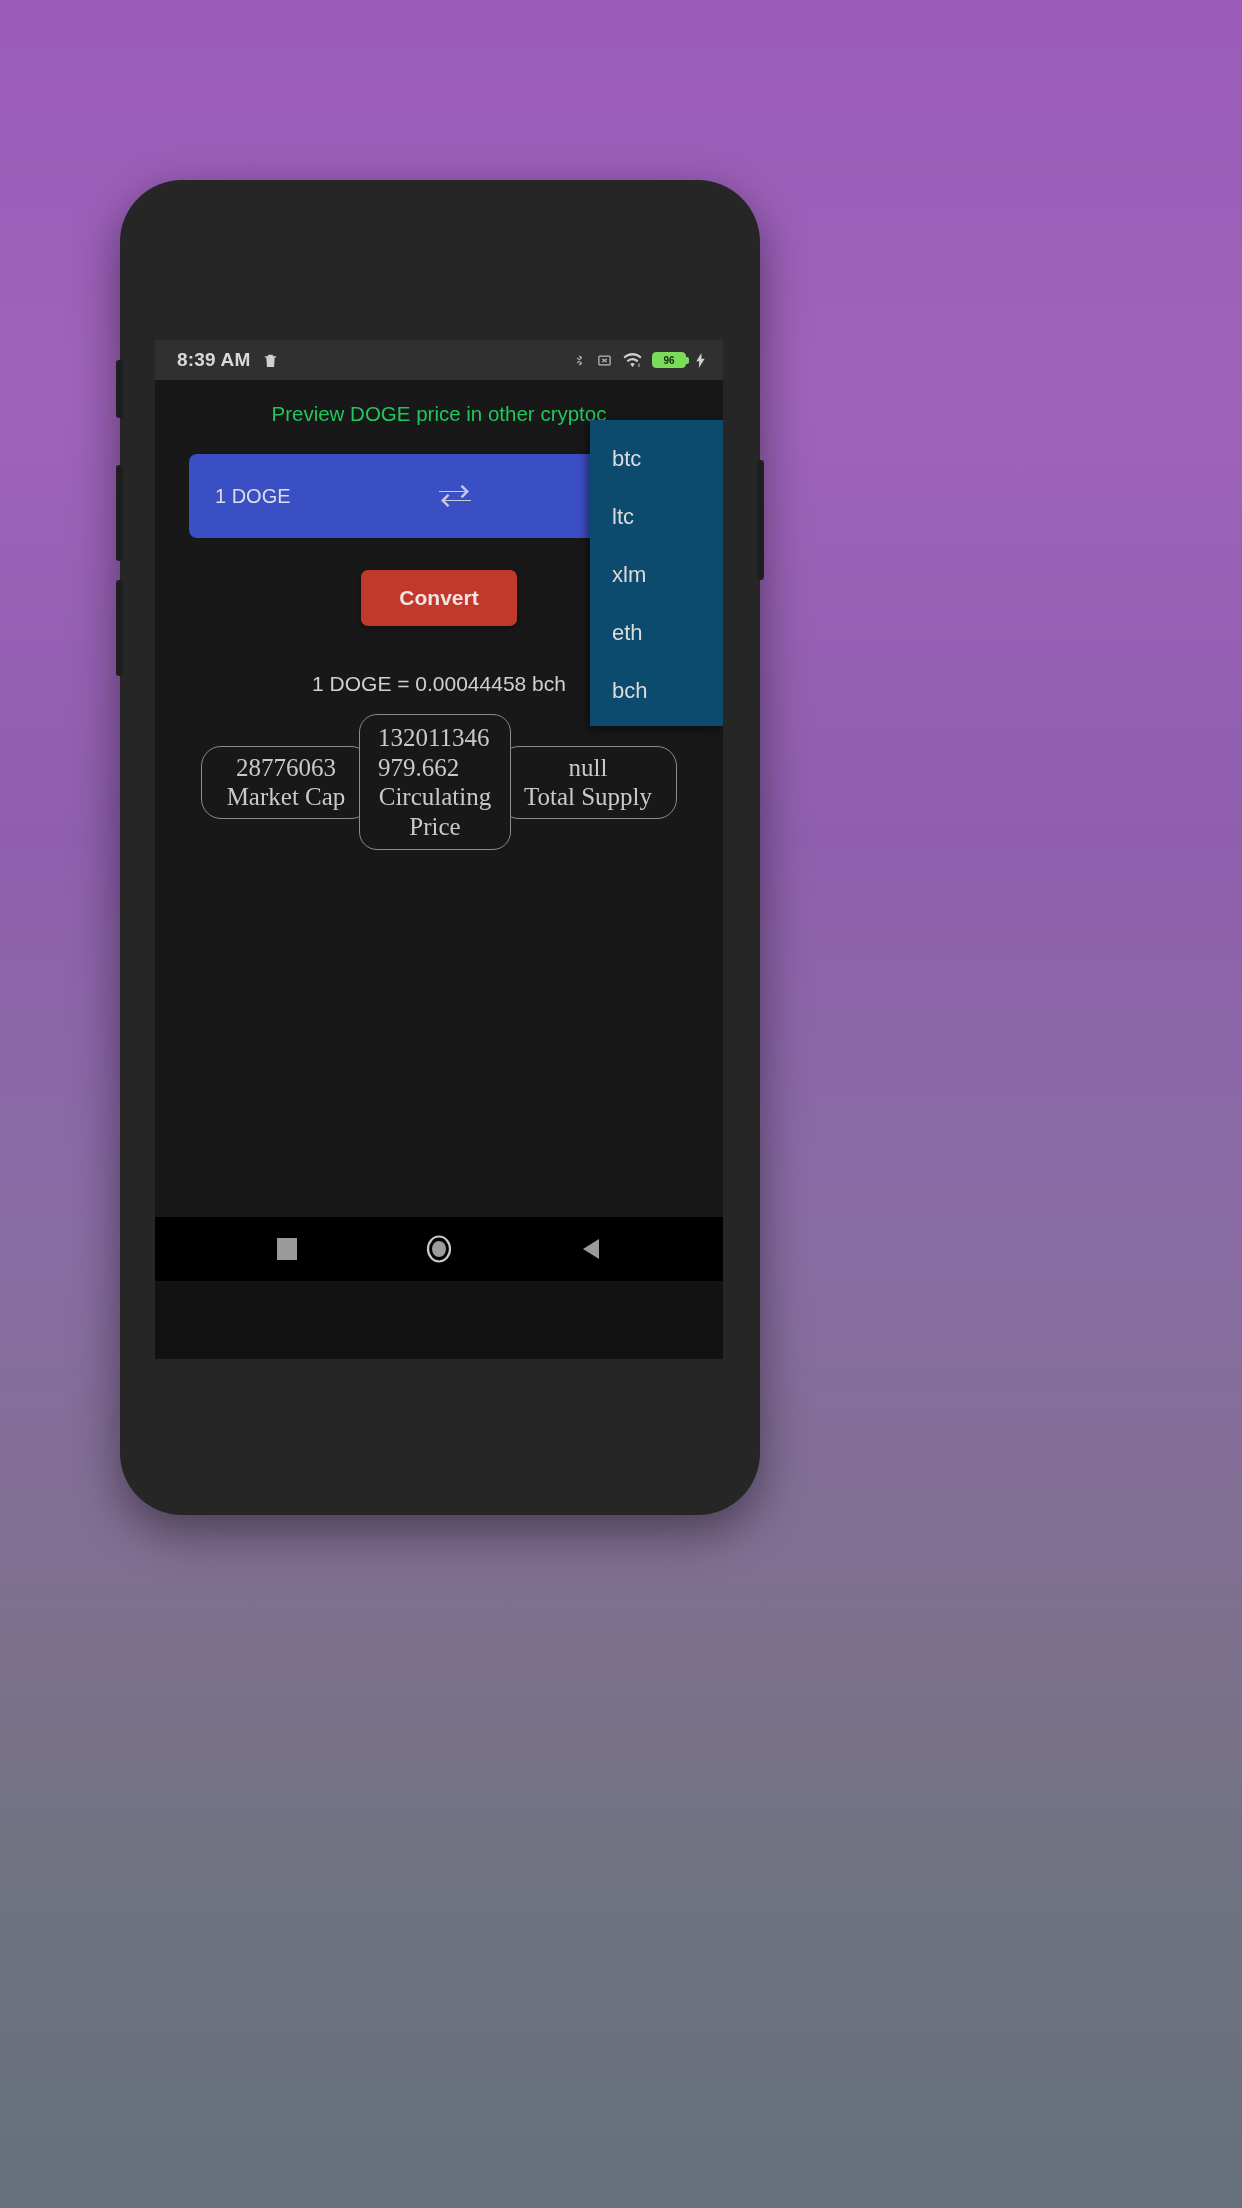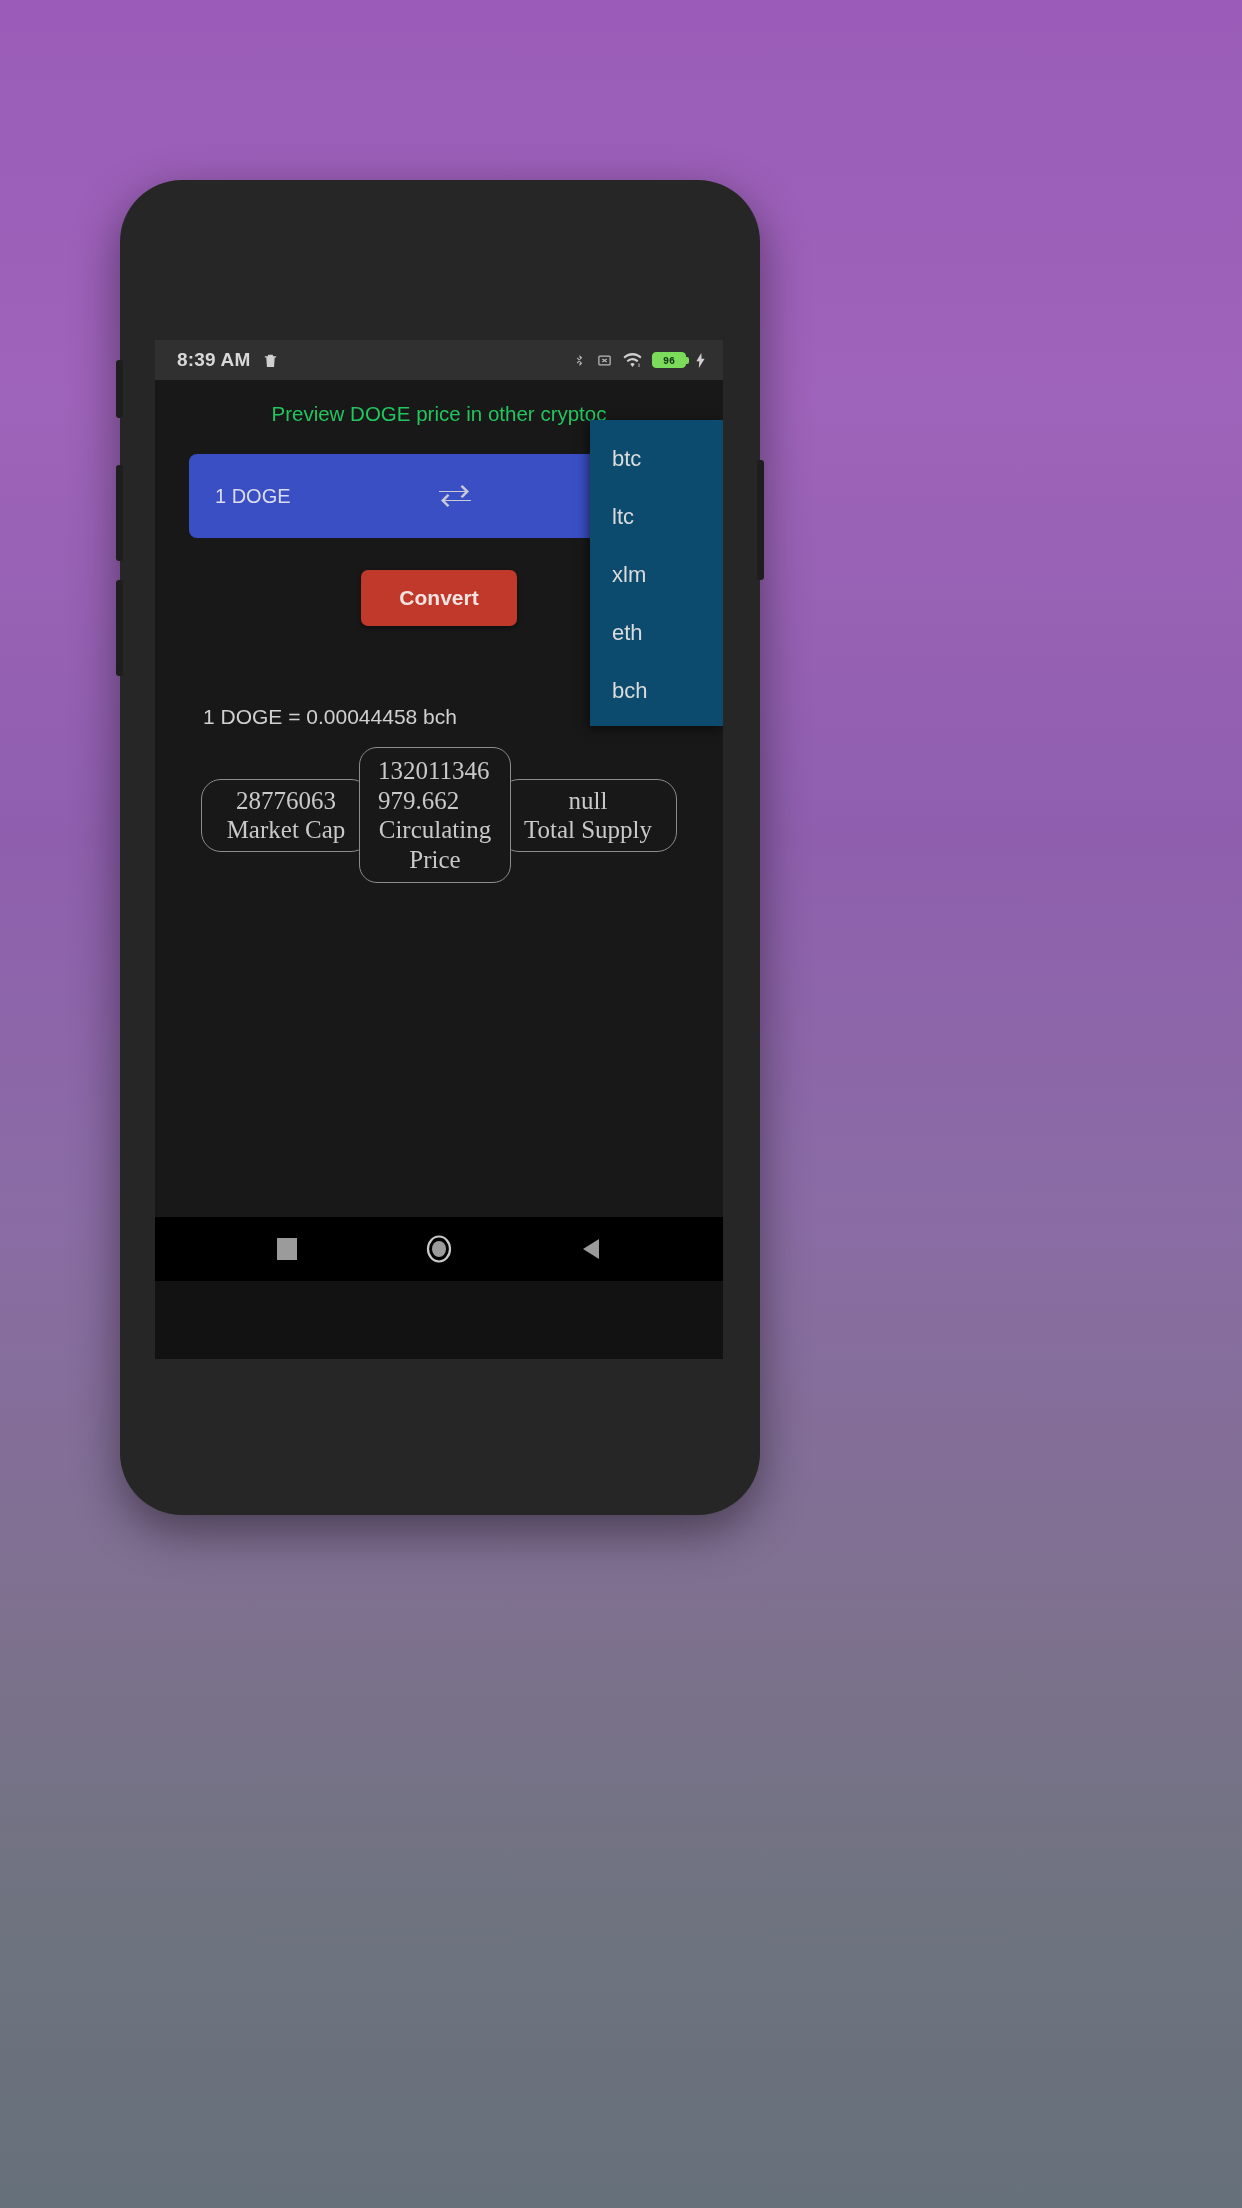--- a/index.html
+++ b/index.html
@@ -72,29 +72,28 @@
   }
   .status-icon { display: inline-flex; align-items: center; }
 
   #status-bar-right {
     display: flex;
     align-items: center;
     gap: 10px;
   }
   #battery-pill {
     display: flex;
-    align-items: flex-end;
+    align-items: center;
     justify-content: center;
     width: 34px;
     height: 16px;
     border: 1.5px solid #7bdb5a;
     border-radius: 4px;
     background: #7bdb5a;
     position: relative;
-    font-family: Liberation Mono, monospace;
   }
   #battery-pill::after {
     content: "";
     position: absolute;
     right: -4px;
     top: 4px;
     width: 3px;
     height: 7px;
     background: #7bdb5a;
     border-radius: 0 2px 2px 0;
@@ -189,25 +188,24 @@
     font-size: 21px;
     font-weight: bold;
     padding: 16px 38px;
     border-radius: 7px;
     cursor: pointer;
     box-shadow: 0 2px 4px rgba(0,0,0,0.4);
   }
 
   
   #result-text {
-    text-align: left;
+    text-align: center;
     color: #d0d0d0;
     font-size: 21px;
-    margin-top: 79px;
-    padding-left: 48px;
+    margin-top: 46px;
   }
 
   
   #stats-row {
     display: flex;
     align-items: center;
     justify-content: center;
     margin-top: 18px;
     padding: 0 6px;
     font-family: "Liberation Serif", serif;

